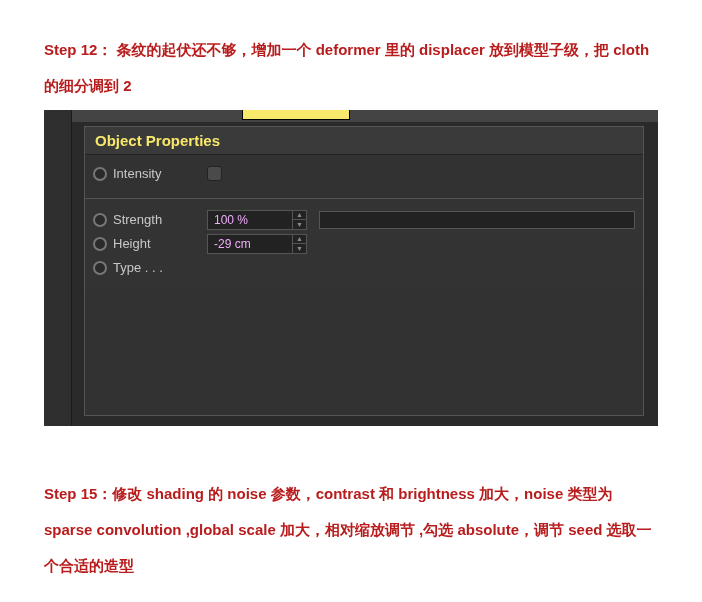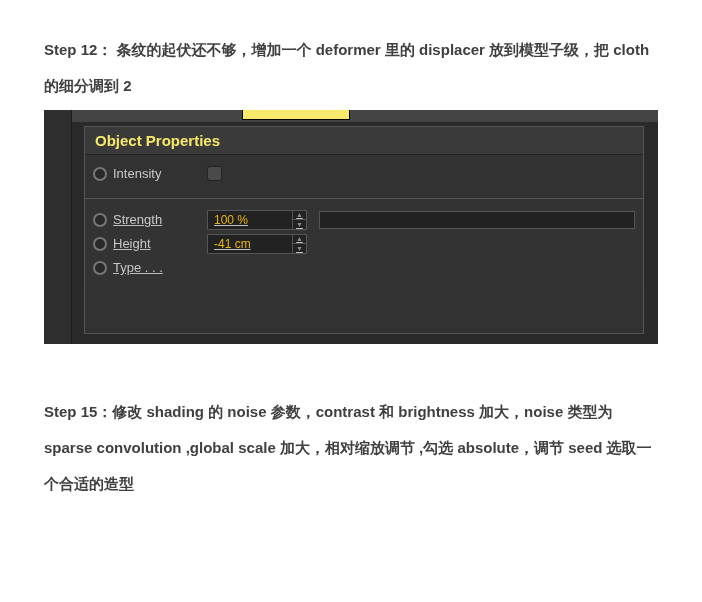--- a/index.html
+++ b/index.html
@@ -6,30 +6,30 @@
   body {
     background: #ffffff;
     font-family: -apple-system, "Helvetica Neue", Arial, "PingFang SC", "Microsoft YaHei", sans-serif;
     width: 702px;
     height: 602px;
     overflow: hidden;
   }
   .doc-text {
     font-size: 15px;
     line-height: 2.4;
-    color: #404040;
+    color: #b91c1c;
     padding: 0 44px;
     font-weight: 600;
   }
   .step12 { padding-top: 32px; }
   .step13 { padding-top: 50px; }
   .panel-wrap {
     margin: 6px 60px 0 44px;
     width: 614px;
-    height: 234px;
+    height: 316px;
     background: #2a2a2a;
     position: relative;
     overflow: hidden;
     font-size: 13px;
     color: #bdbdbd;
   }
   .sidebar-rail {
     position: absolute;
     left: 0; top: 0; bottom: 0;
     width: 28px;
@@ -65,21 +65,20 @@
     background: #3b3a3a;
   }
   .op-section {
     padding: 6px 8px 10px 8px;
   }
   .op-section.inset {
     border-top: 1px solid #555;
     background: #343333;
     margin-top: 2px;
     padding-top: 8px;
-    text-decoration: underline;
   }
   .row {
     display: flex;
     align-items: center;
     gap: 6px;
     height: 23px;
     margin: 1px 0;
   }
   .radio {
     width: 14px; height: 14px;
@@ -103,21 +102,21 @@
   .numfield {
     display: flex;
     align-items: center;
     background: #222;
     border: 1px solid #555;
     height: 20px;
     width: 100px;
   }
   .numfield .val {
     flex: 1;
-    color: #eab308;
+    color: #f0abfc;
     font-size: 12px;
     padding: 0 6px;
   }
   .numfield .spin {
     width: 14px;
     height: 100%;
     border-left: 1px solid #555;
     display: flex;
     flex-direction: column;
   }
@@ -204,21 +203,21 @@
         </div>
         <div class="slider-track">
           <div class="slider-fill"></div>
         </div>
       </div>
 
       <div class="row">
         <span class="radio"></span>
         <span class="lbl">Height</span>
         <div class="numfield">
-          <span class="val">-41 cm</span>
+          <span class="val">-29 cm</span>
           <span class="spin">
               <div>▲</div>
               <div>▼</div>
             </span>
         </div>
       </div>
 
       <div class="row">
         <span class="radio"></span>
         <span class="lbl">Type . . .</span>

